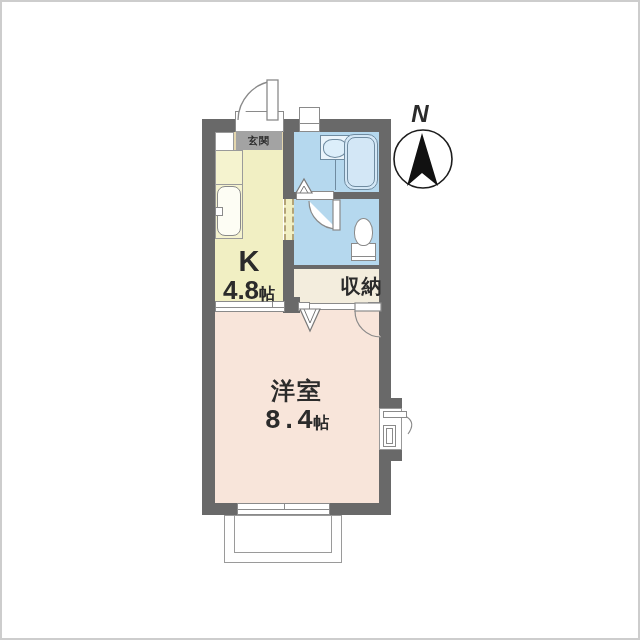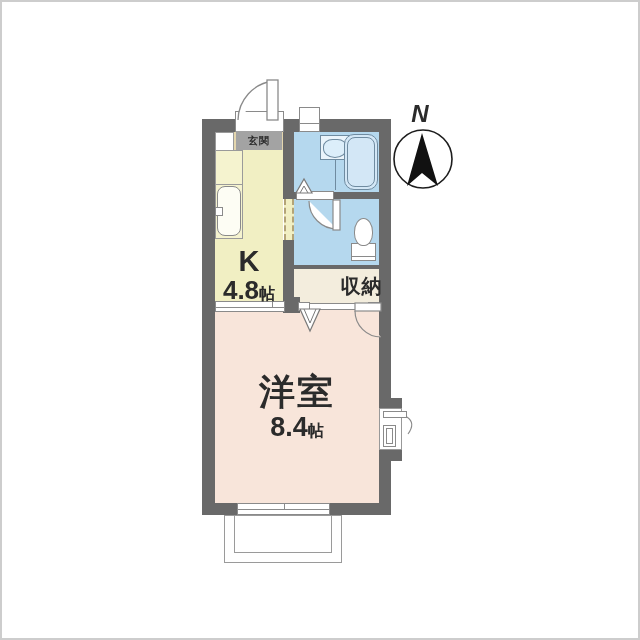--- a/index.html
+++ b/index.html
@@ -132,20 +132,20 @@
   <div class="lbl" style="left:213px;top:240px;width:68px;height:66px;flex-direction:column;line-height:1.05;">
     <span style="position:static;font-size:29px;">K</span>
     <span style="position:static;font-size:26px;">
       <span style="position:static;">4.8</span><span class="unit" style="position:static;">帖</span>
     </span>
   </div>
 
   <div class="lbl" style="left:292px;top:272px;width:85px;height:24px;font-size:20px;letter-spacing:1px;margin-left:25px;">収納</div>
 
   <div class="lbl" style="left:213px;top:366px;width:164px;height:70px;flex-direction:column;line-height:1.15;">
-    <span style="position:static;font-size:36px;letter-spacing:2px;margin-top:8px;">洋室</span>
+    <span style="position:static;font-size:24px;letter-spacing:2px;margin-top:8px;">洋室</span>
     <span style="position:static;font-size:27px;">
-      <span style="position:static;">8.4</span><span class="unit" style="position:static;">帖</span>
+      <span style="position:static;font-family:Liberation Mono, monospace;">8.4</span><span class="unit" style="position:static;">帖</span>
     </span>
   </div>
 
 
 </div>
 
 </body></html>

